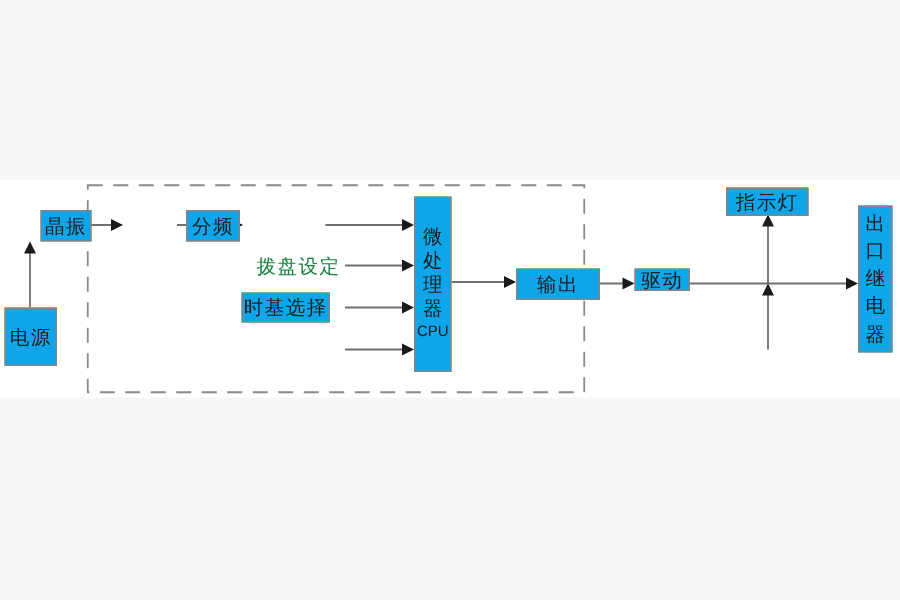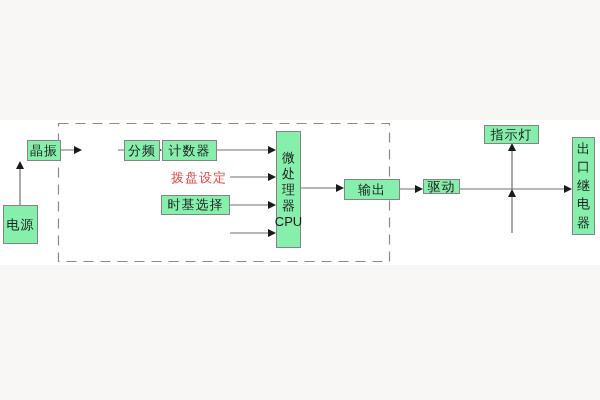--- a/index.html
+++ b/index.html
@@ -17,41 +17,41 @@
     position:absolute;left:0;top:120px;width:600px;height:145px;
     background:#ffffff;
   }
   .connector-layer{
     position:absolute;left:0;top:0;width:600px;height:400px;
   }
   .node{
     position:absolute;
     box-sizing:border-box;
     border:1px solid #848484;
-    background:#86efac;
+    background:#0ea5e9;
     display:flex;align-items:center;justify-content:center;
     font-size:13px;color:#1c1c1c;
     white-space:nowrap;
     letter-spacing:1px;
   }
   .plain-label{
     position:absolute;
-    font-size:13px;color:#ef4444;
+    font-size:13px;color:#15803d;
     display:flex;align-items:center;justify-content:center;
     white-space:nowrap;
     letter-spacing:1px;
     text-align:center;
   }
   .vertical-node{
     flex-direction:column;
     line-height:16px;
     letter-spacing:0;
   }
   .vertical-node span{display:block;text-align:center;}
-  .cpu-caption{font-size:13px;letter-spacing:0;}
+  .cpu-caption{font-size:10px;letter-spacing:0;}
   .relay-node{line-height:18.5px;}
   .wide-space{letter-spacing:7px;text-indent:7px;}
 </style>
 </head>
 <body>
 
 <div class="stage">
 
   <div class="white-band"></div>
 
@@ -89,25 +89,24 @@
       <polygon points="508,197 516,197 512,189"></polygon>
     </g>
   </svg>
 
   <div class="node" style="left:3px;top:140px;width:34px;height:21px;margin-left:24px;">晶振</div>
 
   <div class="node" style="left:3px;top:205px;width:35px;height:39px;">电源</div>
 
   <div class="node" style="left:82px;top:140px;width:36px;height:21px;margin-left:42px;">分频</div>
 
-  <div class="node" style="left:162px;top:140px;width:55px;height:21px;">计数器</div>
 
   <div class="plain-label" style="left:167px;top:170px;width:64px;height:16px;">拨盘设定</div>
 
-  <div class="node" style="left:161px;top:195px;width:69px;height:20px;">时基选择</div>
+  <div class="node" style="left:161px;top:195px;width:59px;height:20px;">时基选择</div>
 
 
   <div class="node vertical-node" style="left:276px;top:131px;width:25px;height:117px;">
     <span>微</span>
     <span>处</span>
     <span>理</span>
     <span>器</span>
     <span class="cpu-caption">CPU</span>
   </div>
 

